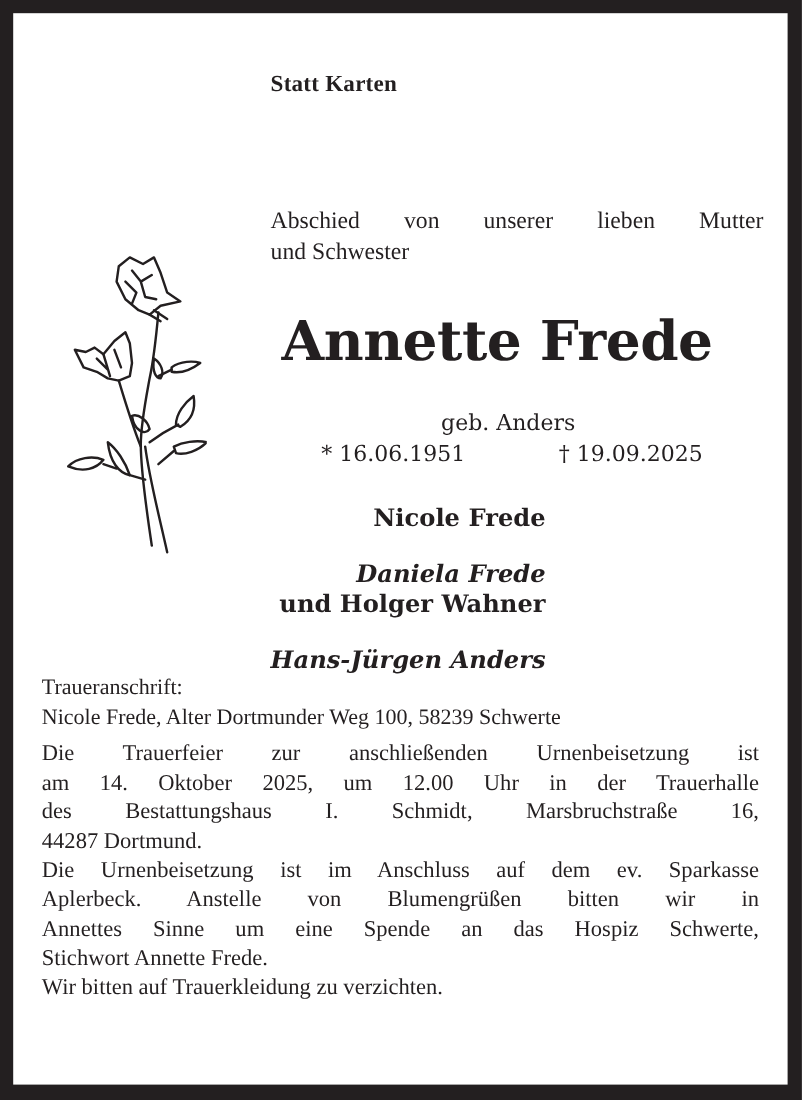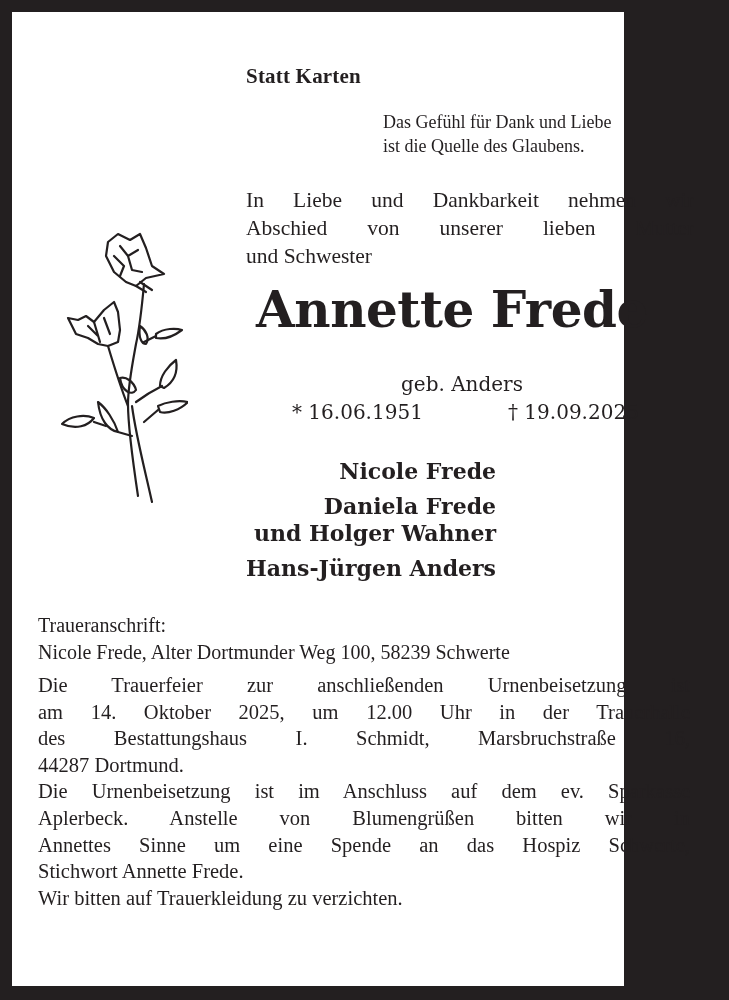--- a/index.html
+++ b/index.html
@@ -1,49 +1,44 @@
 <!DOCTYPE html>
 <html><head>
 <meta charset="utf-8">
 <style>
   html, body { margin:0; padding:0; }
   body { width:729px; height:1000px; background:#231f20; position:relative; overflow:hidden; }
-  .card { position:absolute; left:12px; top:12px; width:612px; height:974px; background:#ffffff; color:#231f20; font-family:"DejaVu Serif","Liberation Serif",serif; }
+  .card { position:absolute; left:12px; top:12px; width:704px; height:974px; background:#ffffff; color:#231f20; font-family:"DejaVu Serif","Liberation Serif",serif; }
   .abs { position:absolute; white-space:nowrap; }
   .statt { left:234px; top:52px; font-size:21px; font-weight:bold; font-family:"Liberation Serif",serif; letter-spacing:0.2px; }
   .motto { left:371px; top:98px; font-size:18px; line-height:24px; font-family:"Liberation Serif",serif; }
   .intro { left:234px; top:174px; width:448px; font-size:21.5px; line-height:28px; font-family:"Liberation Serif",serif; white-space:normal; text-align:justify; }
   .intro span { display:block; text-align-last:justify; }
   .intro span.last { text-align-last:left; }
   .name { left:244px; top:268px; font-size:50px; font-weight:bold; font-family:"DejaVu Serif",serif; letter-spacing:-0.5px; }
   .geb { left:389px; top:360px; font-size:20px; font-family:"DejaVu Serif",serif; }
   .born { left:280px; top:388px; font-size:20px; font-family:"DejaVu Serif",serif; }
   .died { left:496px; top:388px; font-size:20px; font-family:"DejaVu Serif",serif; }
   .mourners { left:234px; top:444px; font-size:22px; font-weight:bold; line-height:31px; font-family:"DejaVu Serif",serif;text-align:right; }
-  .mourners div.gap { margin-top:6px; }
+  .mourners div.gap { margin-top:22px;font-style:italic; }
   .mourners div.tight { line-height:27px; }
   .addr { left:26px; top:600px; font-size:20px; line-height:27px; font-family:"Liberation Serif",serif; }
   .body { left:26px; top:660px; width:652px; font-size:20.5px; line-height:26.6px; font-family:"Liberation Serif",serif; white-space:normal; }
   .body span { display:block; text-align:justify; text-align-last:justify; }
   .body span.l { text-align-last:left; }
   .rose { left:36px; top:214px; width:140px; height:280px; }
 </style>
 </head>
 <body>
 
 <div class="card">
   <div class="abs statt">Statt Karten</div>
 
-  <div class="abs motto">
-    <div>Das Gefühl für Dank und Liebe</div>
-    <div>ist die Quelle des Glaubens.</div>
-  </div>
 
   <div class="abs intro">
-    <span>In Liebe und Dankbarkeit nehmen wir</span>
     <span>Abschied von unserer lieben Mutter</span>
     <span class="last">und Schwester</span>
   </div>
 
   <svg class="abs rose" viewBox="0 0 140 280" fill="none" stroke="#231f20" stroke-width="2.2" stroke-linecap="round" stroke-linejoin="round">
 
     <path d="M70 8 L82 14 L92 8 L98 22 L104 40 L116 48 L98 52 L88 60 L78 56 L66 46 L58 30 L60 16 Z"></path>
     <path d="M72 20 L80 30 L90 24 M80 30 L84 44 L94 46 M66 30 L76 40 L72 50"></path>
     <path d="M88 60 L98 66 M92 56 L104 64"></path>
 

